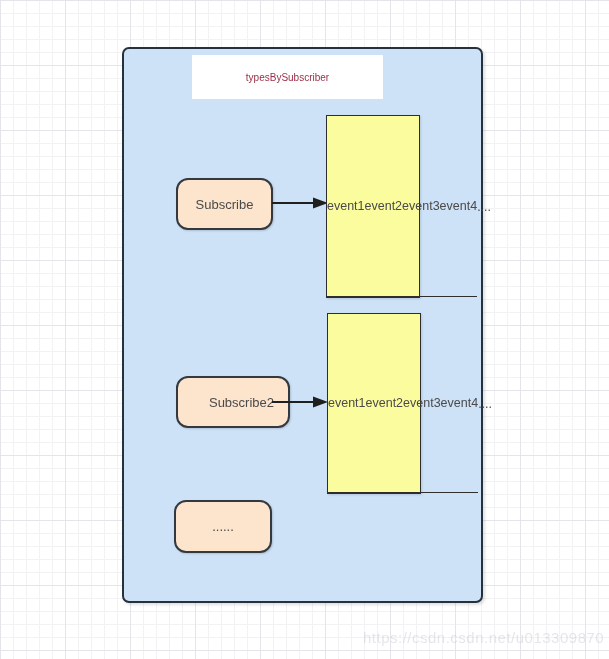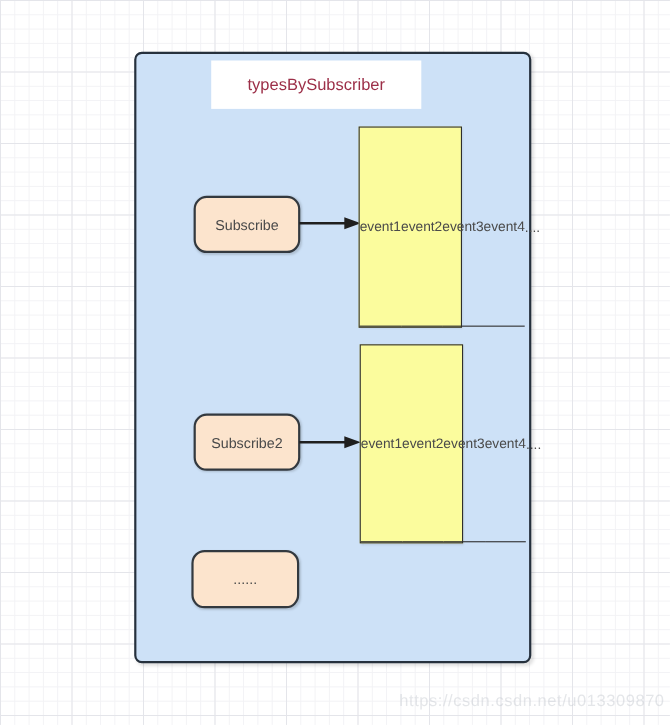--- a/index.html
+++ b/index.html
@@ -42,40 +42,40 @@
   .title-box {
     position: absolute;
     left: 68px;
     top: 6px;
     width: 191px;
     height: 44px;
     background: #ffffff;
     display: flex;
     align-items: center;
     justify-content: center;
-    font-size: 15px;
+    font-size: 10px;
     color: #9c2f48;
   }
 
   .subscriber-box {
     position: absolute;
     width: 93px;
     height: 48px;
     background: #fce4cd;
     border: 2px solid #33393f;
     border-radius: 12px;
     display: flex;
     align-items: center;
     justify-content: center;
     font-size: 13px;
     color: #4a4a4a;
     box-shadow: 1px 1px 2px rgba(0,0,0,0.15);
   }
   .sub1 { left: 52px; top: 129px; }
-  .sub2 { left: 52px; top: 327px; }
+  .sub2 { left: 52px; top: 327px; padding-left: 17px; }
   .sub3 { left: 50px; top: 451px; width: 94px; height: 49px; }
 
   .arrow {
     position: absolute;
     width: 56px;
     height: 14px;
   }
   .arrow1 { left: 148px; top: 147px; }
   .arrow2 { left: 148px; top: 346px; }
 

